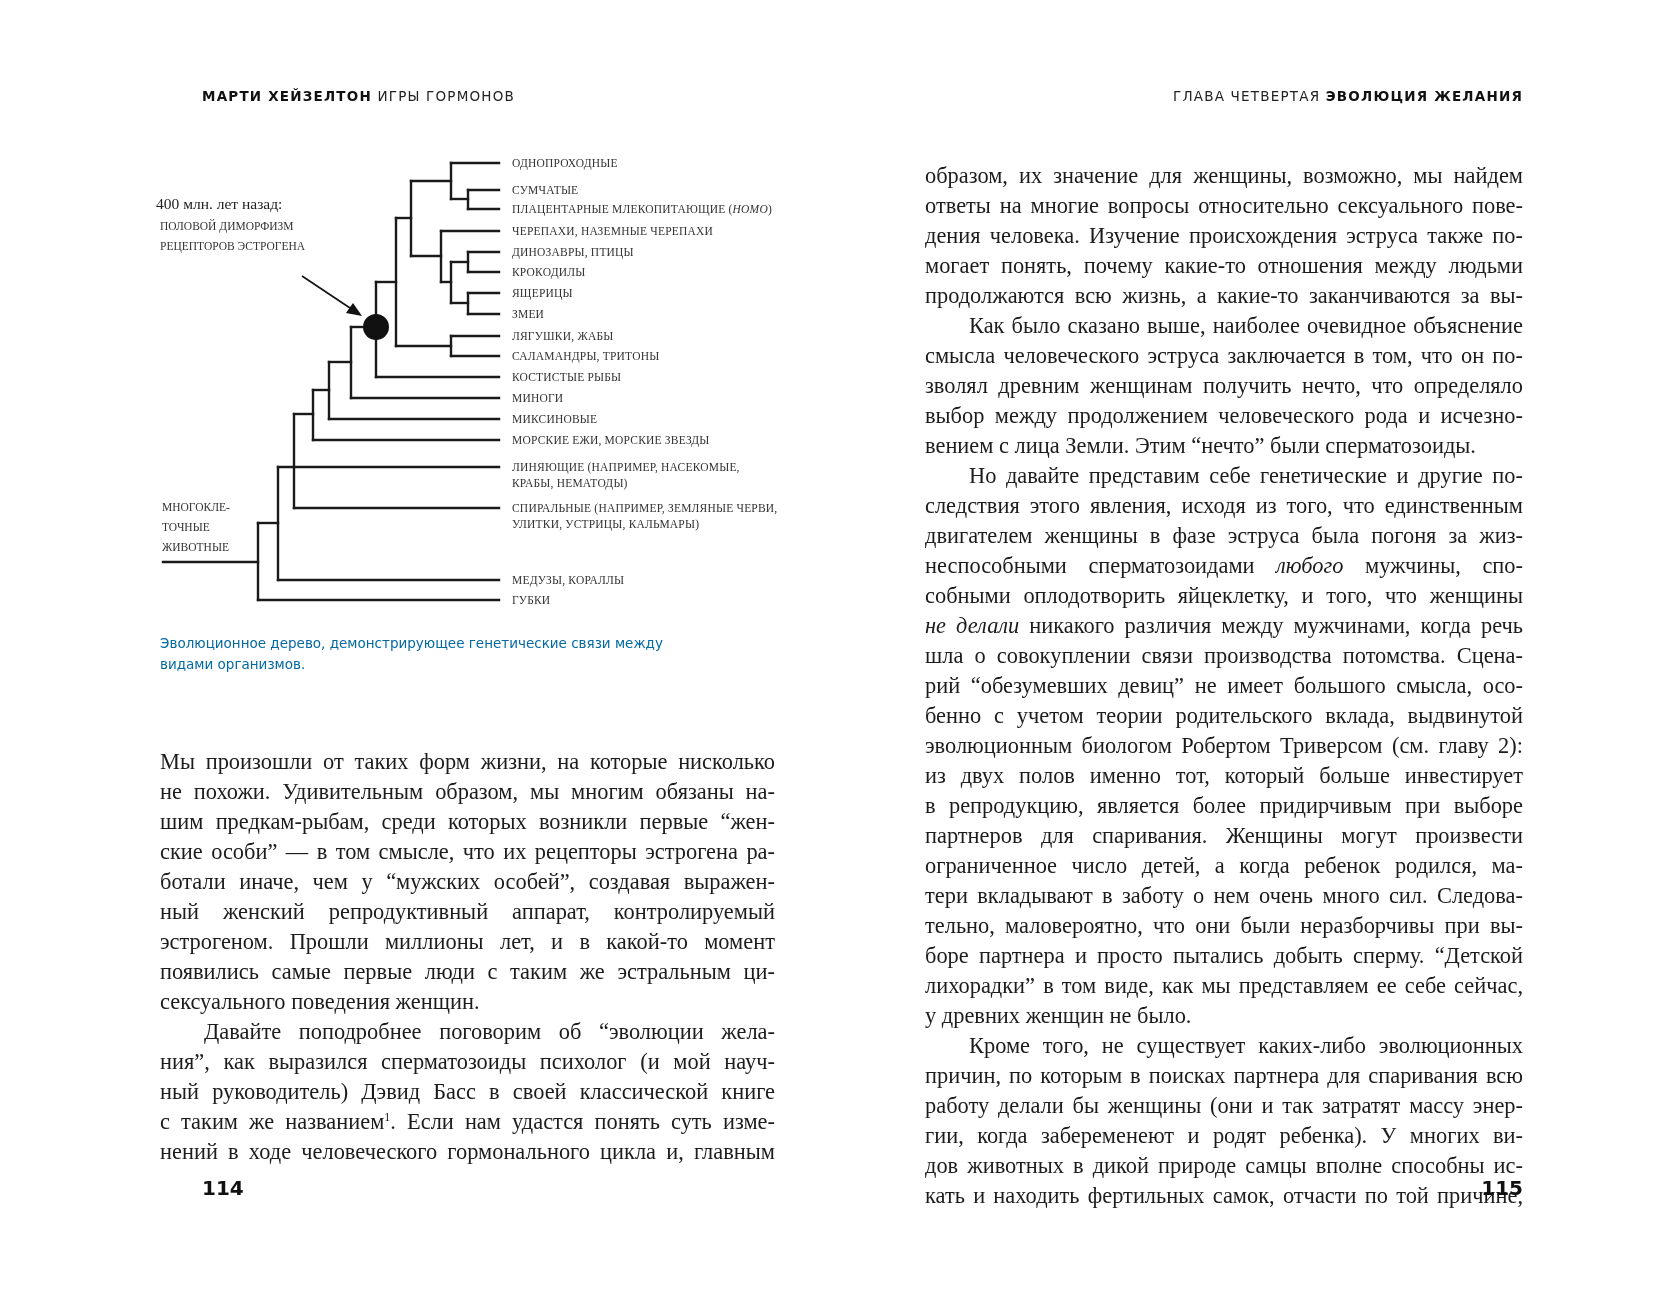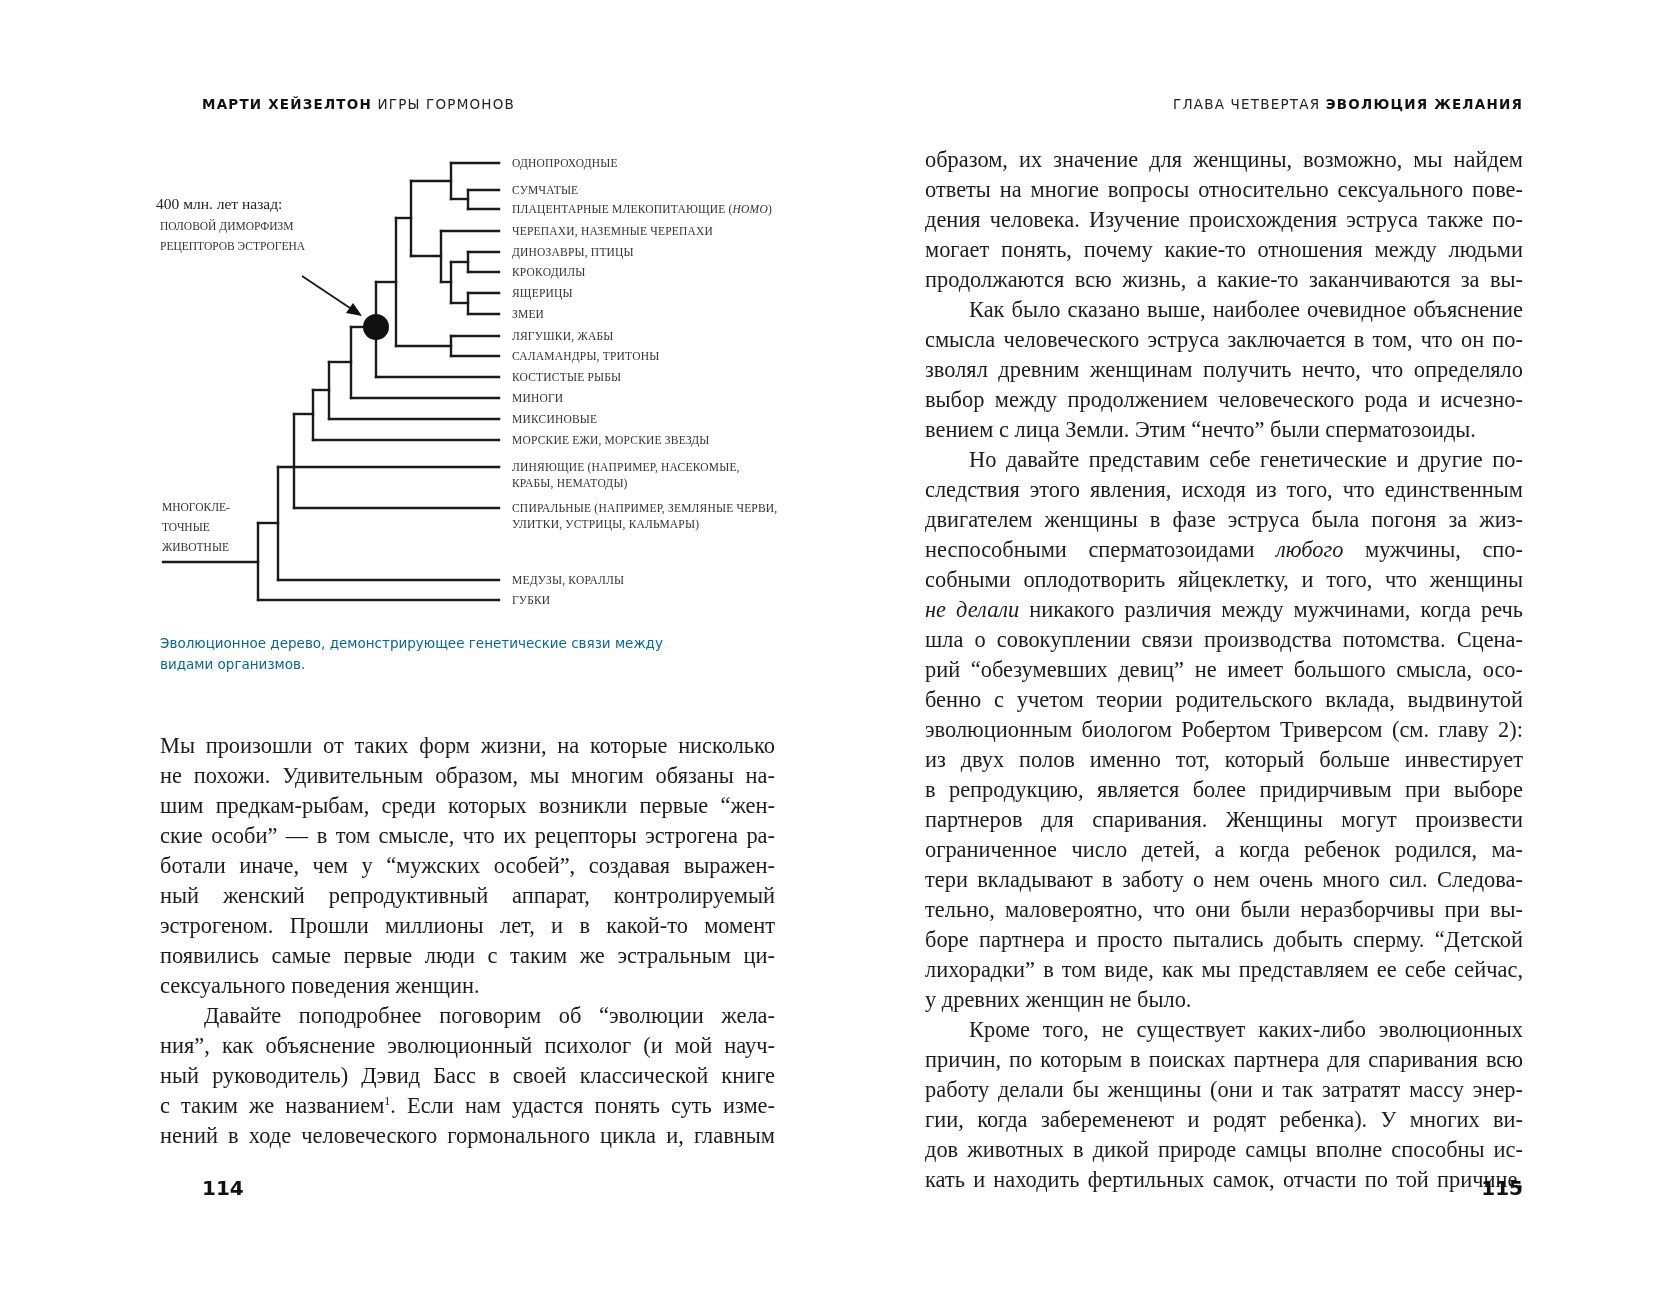--- a/index.html
+++ b/index.html
@@ -1,29 +1,29 @@
 <!DOCTYPE html>
 <html><head>
 <meta charset="utf-8">
 <style>
   html,body{margin:0;padding:0;background:#fff;}
   body{width:1680px;height:1311px;position:relative;overflow:hidden;color:#1a1a1a;}
-  .hdr{position:absolute;top:96px;font-family:"DejaVu Sans",sans-serif;font-size:13.5px;letter-spacing:1.2px;color:#222;white-space:nowrap;}
+  .hdr{position:absolute;top:88px;font-family:"DejaVu Sans",sans-serif;font-size:13.5px;letter-spacing:1.2px;color:#222;white-space:nowrap;}
   .hdr b{font-weight:bold;color:#111;}
   #hdr-left{left:202px;}
   #hdr-right{right:157px;}
   .pagenum{position:absolute;top:1176px;font-family:"DejaVu Sans",sans-serif;font-weight:bold;font-size:20px;color:#111;}
   #pn-left{left:202px;}
   #pn-right{right:157px;}
   svg#tree{position:absolute;left:0;top:0;}
   .leaf{font-family:"Liberation Serif",serif;font-size:11.5px;fill:#333;letter-spacing:0.2px;}
   .anno-big{font-family:"Liberation Serif",serif;font-size:15.5px;fill:#222;}
   .anno-small{font-family:"Liberation Serif",serif;font-size:11.5px;fill:#333;}
   .caption{position:absolute;left:160px;top:633px;width:560px;font-family:"DejaVu Sans",sans-serif;font-size:13.5px;line-height:21px;color:#0369a1;}
-  .col{position:absolute;font-family:"Liberation Serif",serif;font-size:22.4px;line-height:30px;color:#1c1c1c;}
+  .col{position:absolute;font-family:"Liberation Serif",serif;font-size:22.4px;line-height:30px;color:#1c1c1c;margin-top:16px;}
   #col-left{left:160px;top:731px;width:615px;}
   #col-right{left:925px;top:145px;width:598px;}
   .line{display:block;white-space:nowrap;text-align:justify;text-align-last:justify;height:30px;}
   .line.last{text-align-last:left;}
   .line.ind{text-indent:44px;}
   sup{font-size:12px;line-height:0;}
   em{font-style:italic;}
 </style>
 </head>
 <body>
@@ -128,21 +128,21 @@
     <span class="line">Мы произошли от таких форм жизни, на которые нисколько</span>
     <span class="line">не похожи. Удивительным образом, мы многим обязаны на-</span>
     <span class="line">шим предкам-рыбам, среди которых возникли первые “жен-</span>
     <span class="line">ские особи” — в том смысле, что их рецепторы эстрогена ра-</span>
     <span class="line">ботали иначе, чем у “мужских особей”, создавая выражен-</span>
     <span class="line">ный женский репродуктивный аппарат, контролируемый</span>
     <span class="line">эстрогеном. Прошли миллионы лет, и в какой-то момент</span>
     <span class="line">появились самые первые люди с таким же эстральным ци-</span>
     <span class="line last">сексуального поведения женщин.</span>
     <span class="line ind">Давайте поподробнее поговорим об “эволюции жела-</span>
-    <span class="line">ния”, как объяснение эволюционный психолог (и мой науч-</span>
+    <span class="line">ния”, как выразился сперматозоиды психолог (и мой науч-</span>
     <span class="line">ный руководитель) Дэвид Басс в своей классической книге</span>
     <span class="line">с таким же названием<sup>1</sup>. Если нам удастся понять суть изме-</span>
     <span class="line">нений в ходе человеческого гормонального цикла и, главным</span>
   </div>
 <div class="col" id="col-right">
     <span class="line">образом, их значение для женщины, возможно, мы найдем</span>
     <span class="line">ответы на многие вопросы относительно сексуального пове-</span>
     <span class="line">дения человека. Изучение происхождения эструса также по-</span>
     <span class="line">могает понять, почему какие-то отношения между людьми</span>
     <span class="line">продолжаются всю жизнь, а какие-то заканчиваются за вы-</span>

